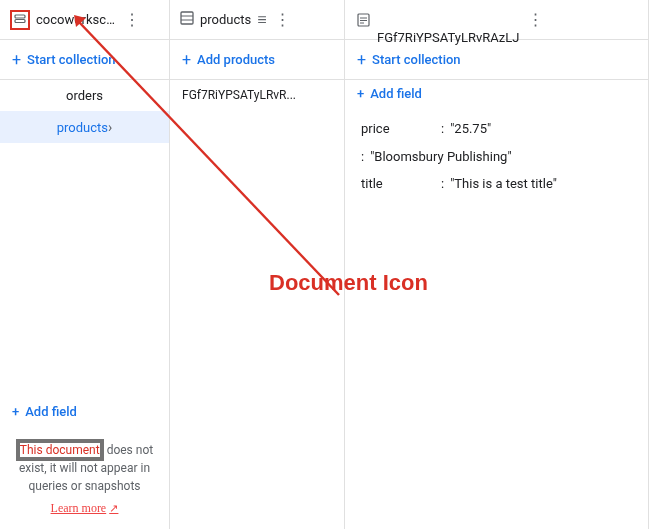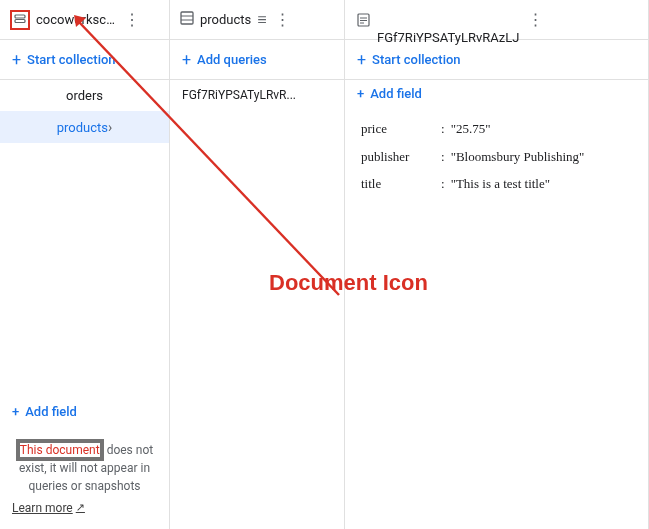--- a/index.html
+++ b/index.html
@@ -145,21 +145,20 @@
       cursor: pointer;
       white-space: nowrap;
       overflow: hidden;
       text-overflow: ellipsis;
     }
 
     .field-area {
       flex: 1;
       overflow-y: auto;
       padding: 8px 0;
-      font-family: Liberation Serif, serif;
     }
     .field-row {
       display: flex;
       align-items: flex-start;
       padding: 4px 16px;
       font-size: 13px;
       line-height: 1.5;
     }
     .field-key {
       color: #202124;
@@ -193,26 +192,28 @@
       flex-shrink: 0;
     }
     .bottom-notice .notice-box {
       border: 4px solid #737373;
       color: #d93025;
       display: inline;
     }
     .learn-more {
       display: flex;
       align-items: center;
+      justify-content: center;
       gap: 3px;
-      color: #404040;
+      color: #ef4444;
       font-size: 12px;
       cursor: pointer;
       text-decoration: underline;
       margin-top: 4px;
+      font-family: Liberation Serif, serif;
     }
 
     .doc-icon {
       display: inline-flex;
       align-items: center;
       justify-content: center;
       width: 16px;
       height: 16px;
       flex-shrink: 0;
     }
@@ -288,21 +289,21 @@
       <div class="learn-more">
         <span>Learn more</span>
         <span style="font-size:11px;">↗</span>
       </div>
     </div>
   </div>
 
   <div class="panel panel2">
     <div class="panel-action">
       <span class="plus">+</span>
-      <span>Add queries</span>
+      <span>Add products</span>
     </div>
     <div class="doc-list">
       <div class="doc-item">
         <span>FGf7RiYPSATyLRvR...</span>
       </div>
     </div>
   </div>
 
   <div class="panel panel3">
     <div class="panel-action">
@@ -313,21 +314,20 @@
       <span class="plus">+</span>
       <span>Add field</span>
     </div>
     <div class="field-area">
       <div class="field-row">
         <span class="field-key">price</span>
         <span class="field-sep">:</span>
         <span class="field-val">"25.75"</span>
       </div>
       <div class="field-row">
-        <span class="field-key">publisher</span>
         <span class="field-sep">:</span>
         <span class="field-val">"Bloomsbury Publishing"</span>
       </div>
       <div class="field-row">
         <span class="field-key">title</span>
         <span class="field-sep">:</span>
         <span class="field-val">"This is a test title"</span>
       </div>
     </div>
   </div>

